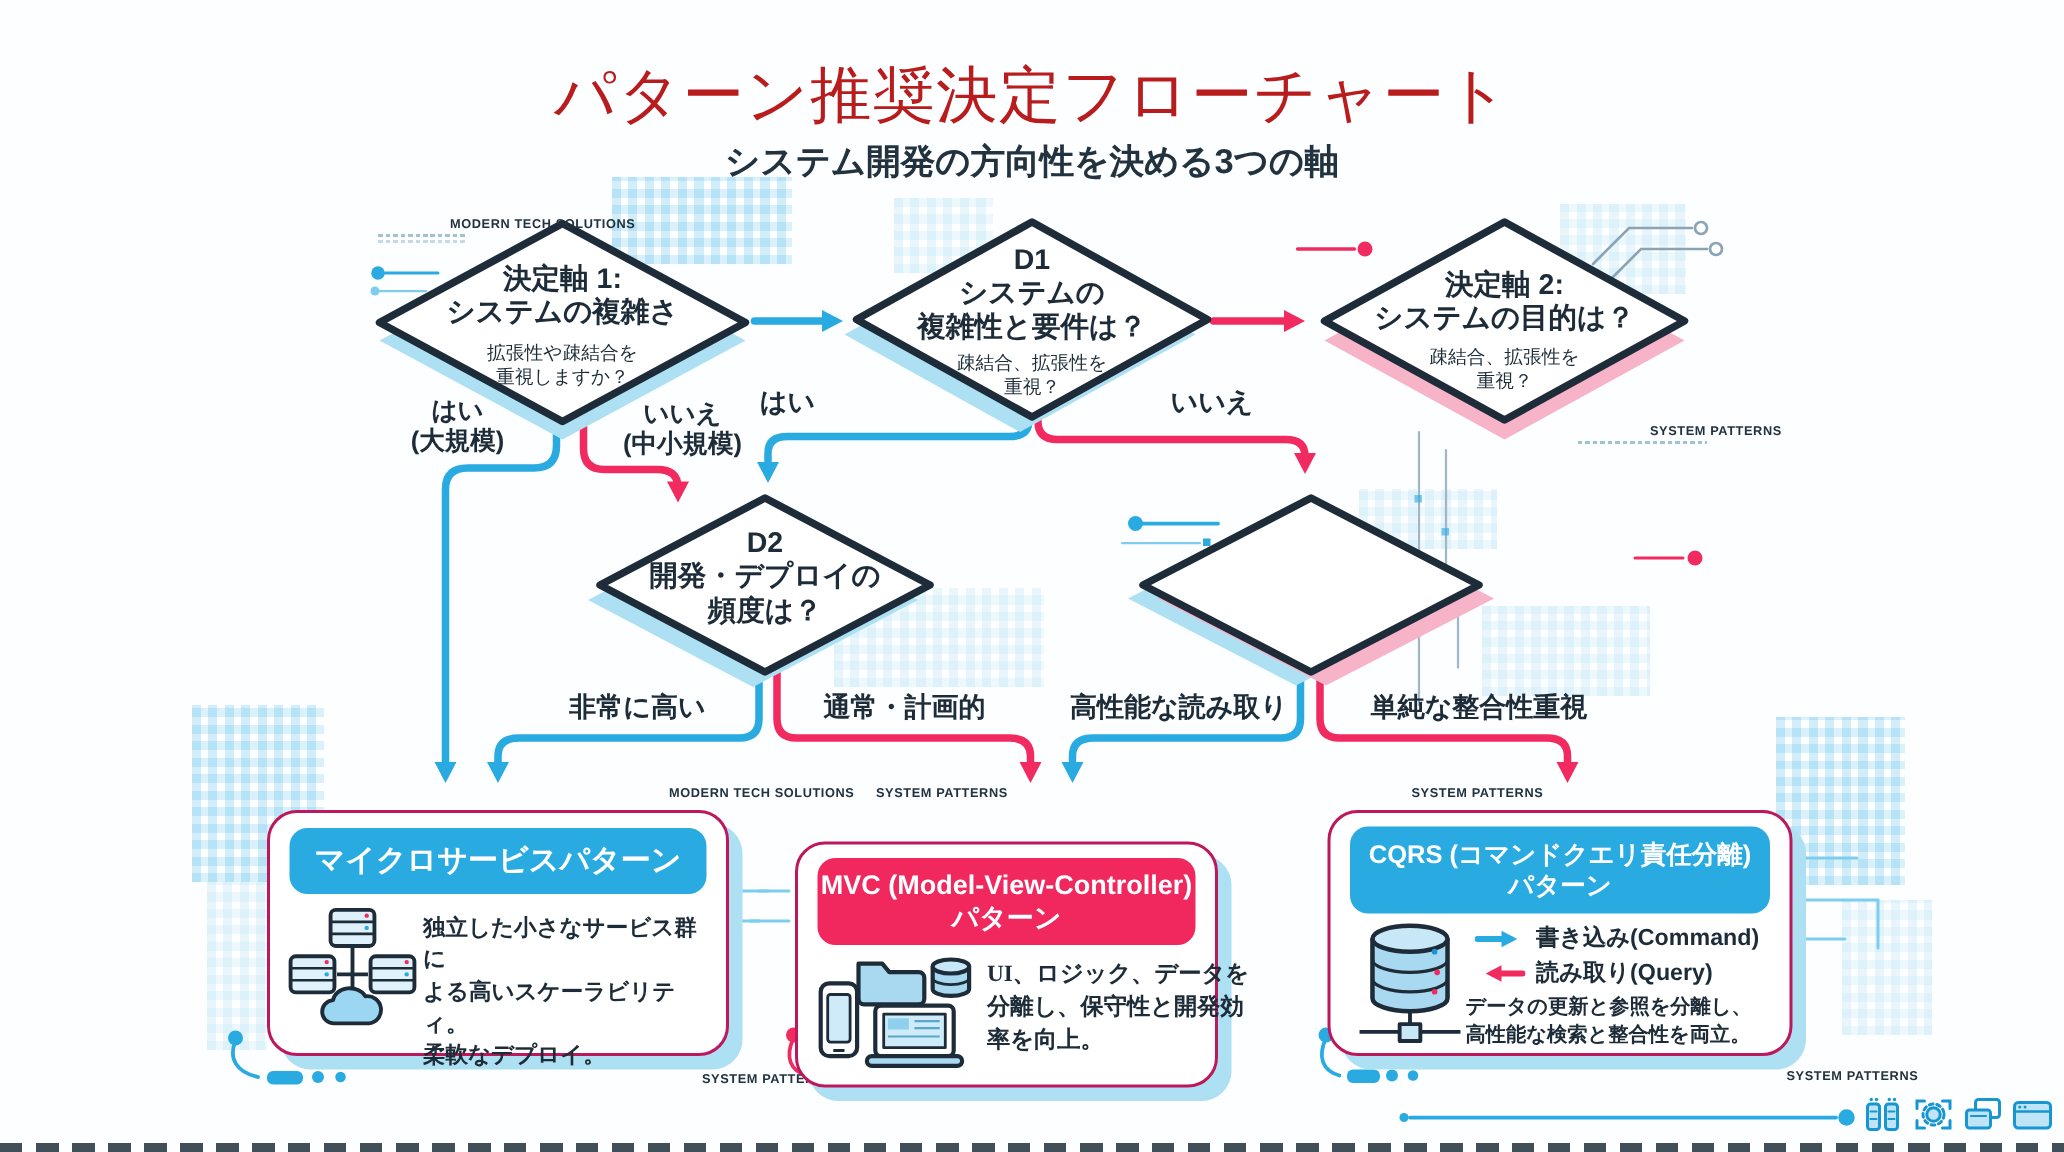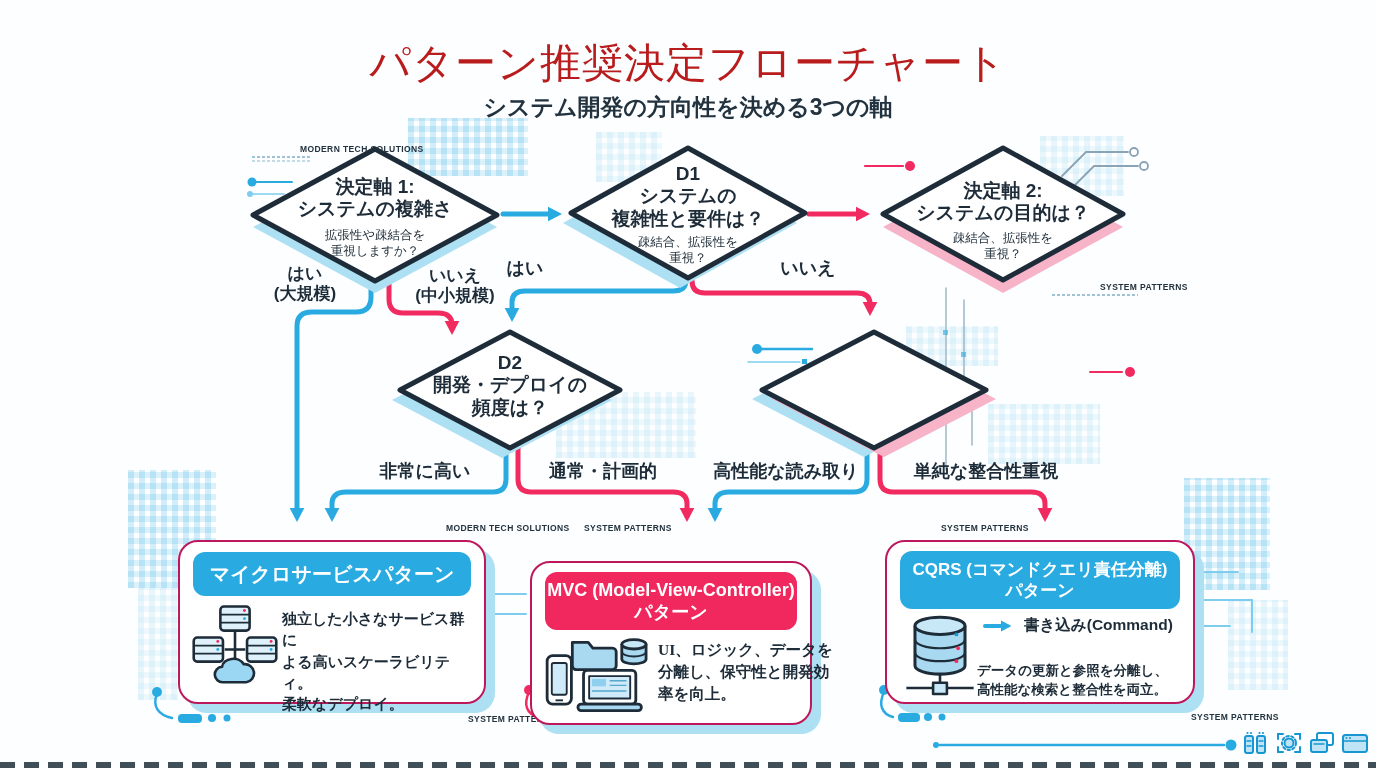--- a/index.html
+++ b/index.html
@@ -274,19 +274,25 @@
         <path d="M6,88 H37 M53,88 H84" fill="none" stroke-width="3"></path>
       </g>
     </svg>
     <div class="abs" style="left:96px;top:72px;width:206px;">
       <div class="cqrs-row">
         <svg width="34" height="12" viewBox="0 0 34 12">
             <path d="M2,6 H24" stroke="#29abe2" stroke-width="4" fill="none" stroke-linecap="round" marker-end="url(#ac2)"></path>
           </svg>
         <span>書き込み(Command)</span>
       </div>
+      <div class="cqrs-row">
+        <svg width="34" height="12" viewBox="0 0 34 12">
+            <path d="M32,6 H12" stroke="#f12b60" stroke-width="4" fill="none" stroke-linecap="round" marker-end="url(#ap2)"></path>
+          </svg>
+        <span>読み取り(Query)</span>
+      </div>
     </div>
     <div class="abs body-text pre" style="left:90px;top:120px;width:214px;font-size:13.5px;line-height:1.4;">データの更新と参照を分離し、
 高性能な検索と整合性を両立。</div>
   </div>
 
   <div class="track"></div>
 </div>
 
 </body></html>

